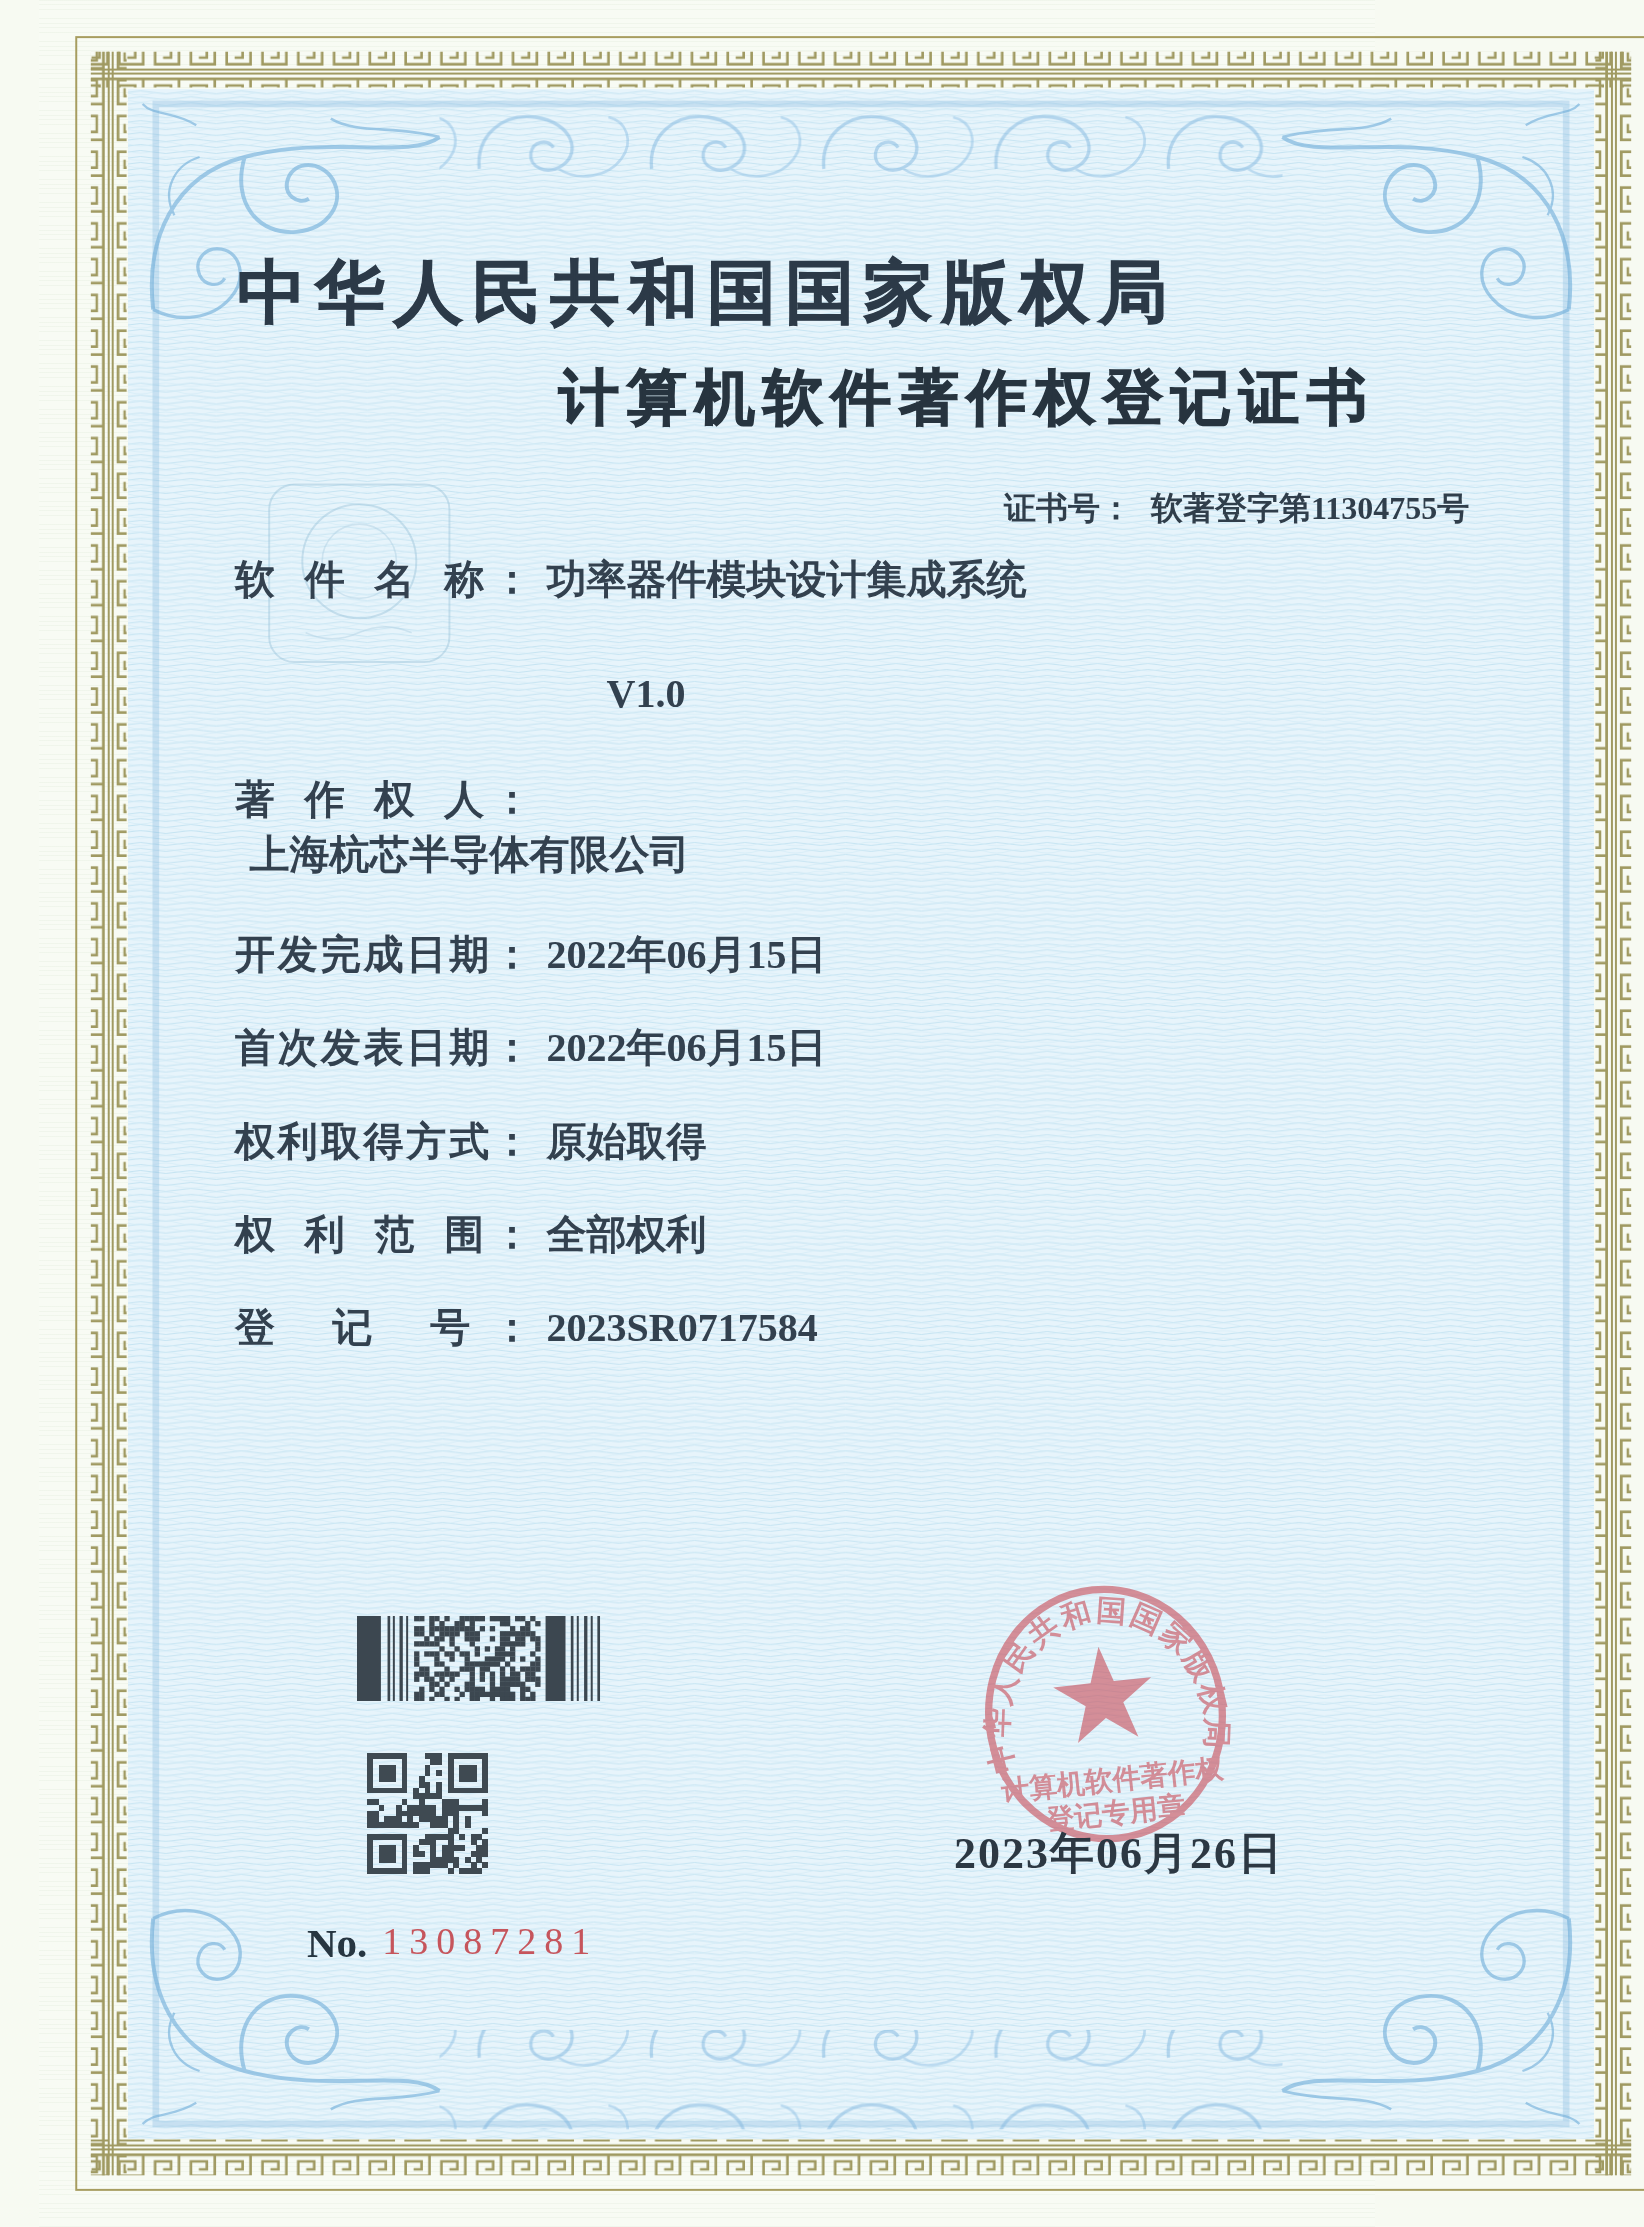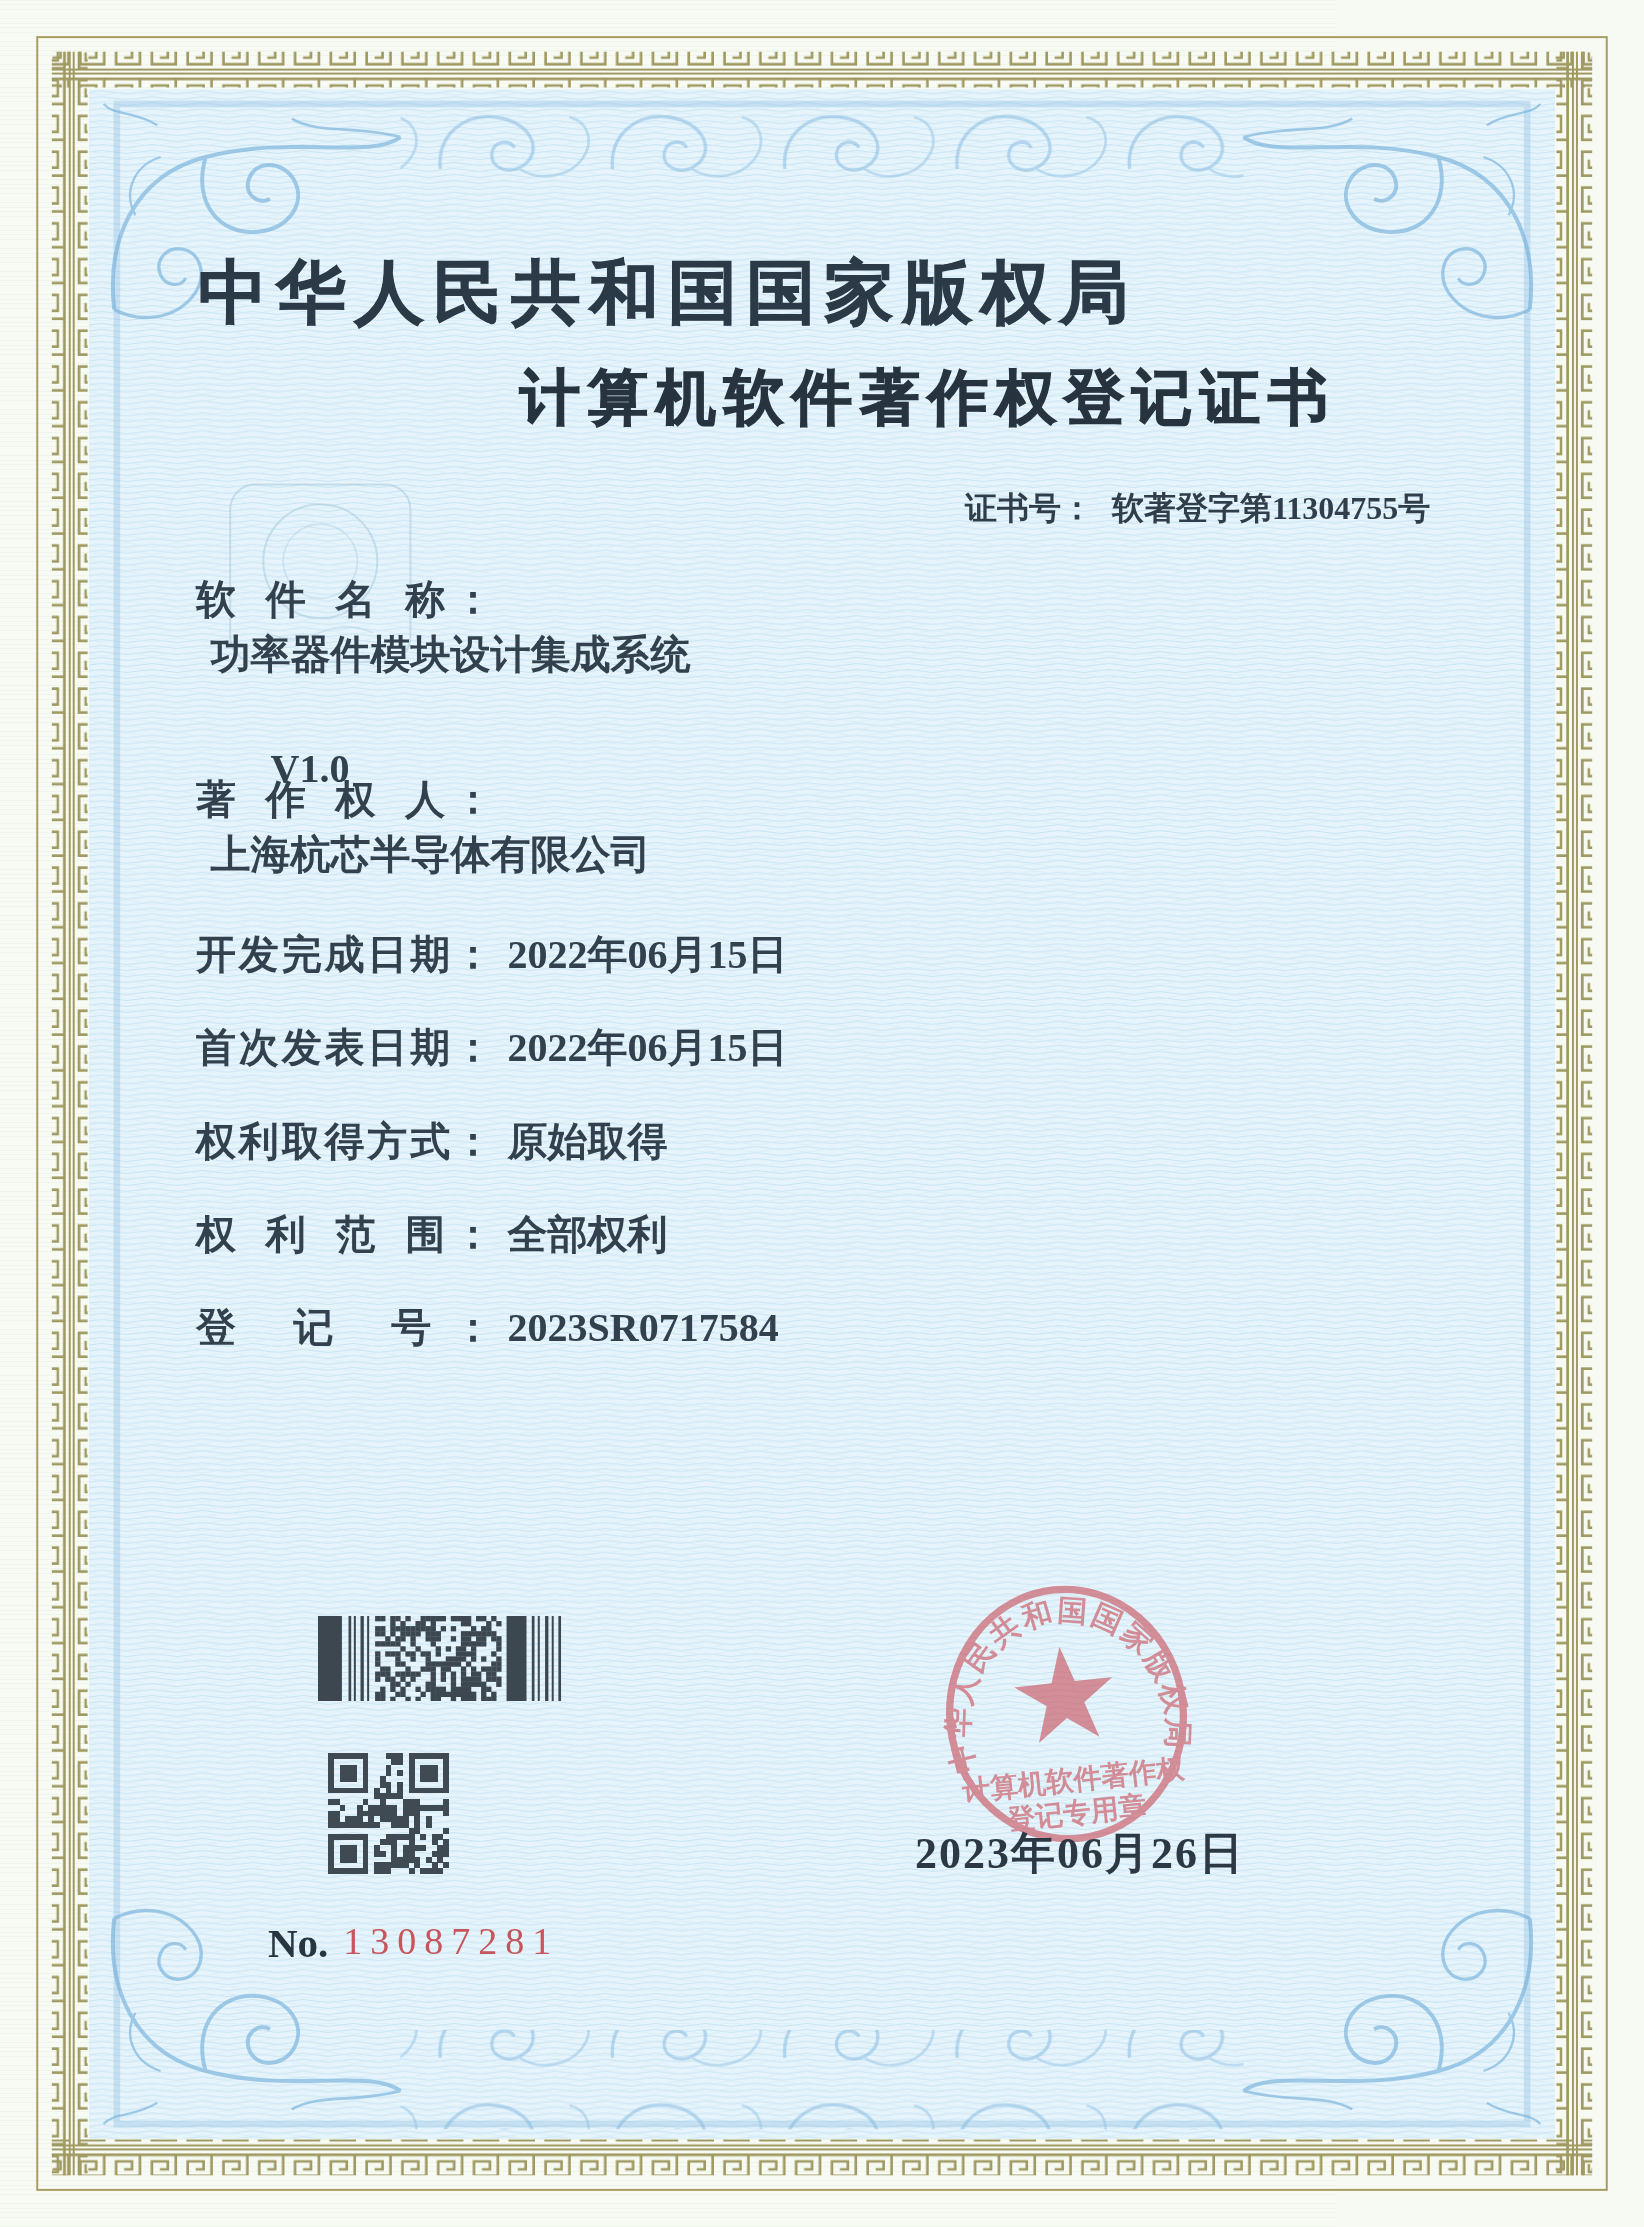--- a/index.html
+++ b/index.html
@@ -6,20 +6,21 @@
   body{
     width:1644px;height:2227px;overflow:hidden;
     background:#f7faf2;
     font-family:"Liberation Serif","DejaVu Serif",serif;
   }
   .page{
     position:relative;width:1336px;height:2227px;
     background:
       repeating-linear-gradient(0deg, rgba(170,195,160,0.10) 0 0.7px, transparent 0.7px 4.6px),
       #f8fbf4;
+    margin-left: 39px;
   }
   .border-svg{position:absolute;left:0;top:0;}
   .inner{
     position:absolute;left:89px;top:89px;width:1466px;height:2050px;
     background:#e7f4fb;
   }
   .deco-svg{position:absolute;left:0;top:0;}
   .txt{position:absolute;color:#33414f;white-space:pre;}
   .t1{
     left:0;width:100%;text-align:center;top:247px;
@@ -121,21 +122,21 @@
   </div>
 
   <div class="txt t1">中华人民共和国国家版权局</div>
   <div class="txt t2">计算机软件著作权登记证书</div>
 
   <div class="txt certline">
     <span>证书号：</span>
     <span>软著登字第11304755号</span>
   </div>
 
-  <div class="txt row" style="top:572px;flex-direction:column;">
+  <div class="txt row" style="top:552px;">
     <span class="lbl">软 件 名 称：</span>
     <span class="val"><span>功率器件模块设计集成系统</span><br>
       <span>V1.0</span></span>
   </div>
 
   <div class="txt row" style="top:772px;flex-direction:column;">
     <span class="lbl">著 作 权 人：</span>
     <span class="val">上海杭芯半导体有限公司</span>
   </div>
 

